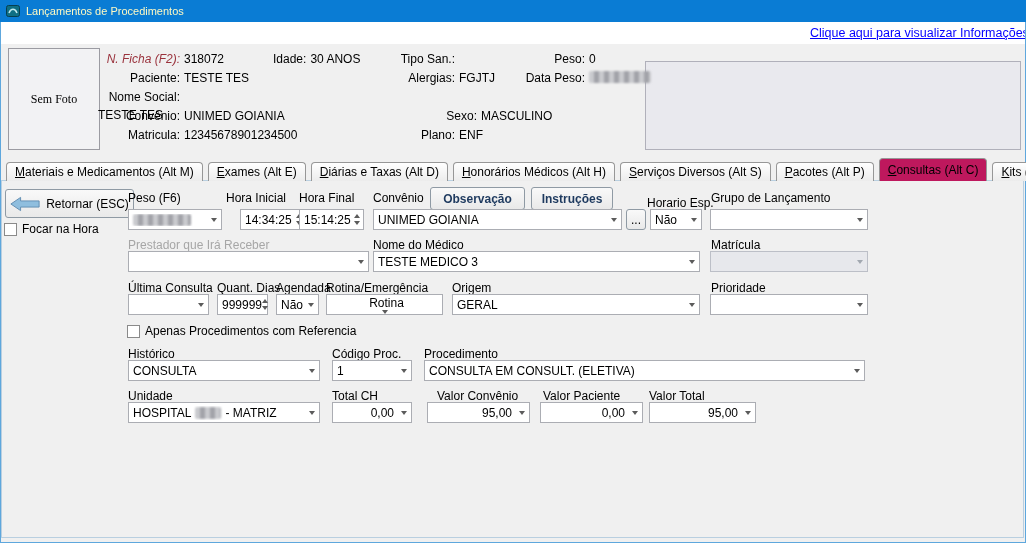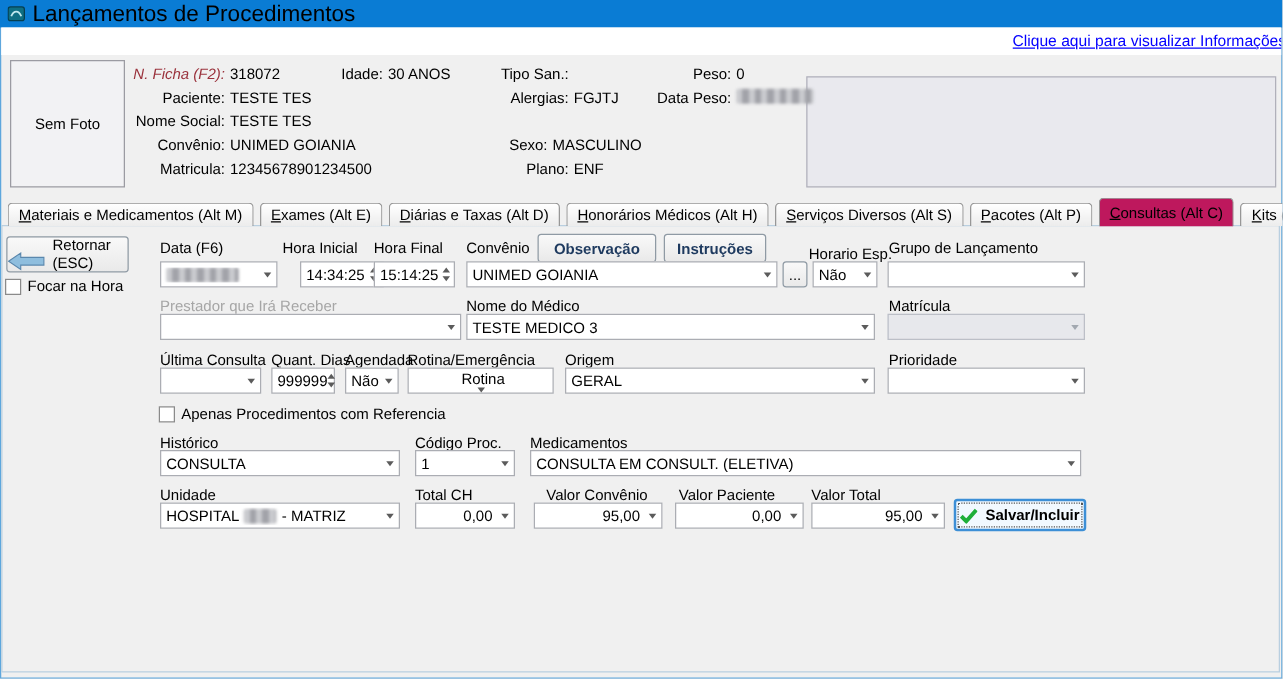--- a/index.html
+++ b/index.html
@@ -1,26 +1,26 @@
 <!DOCTYPE html>
 <html><head>
 <meta charset="utf-8">
 <style>
   html,body{margin:0;padding:0;background:#d7d7d7;font-family:"Liberation Sans",sans-serif;}
   .window{position:relative;width:1026px;height:543px;background:#f0f0f0;overflow:hidden;
           box-shadow:inset 0 0 0 1px #5ea7dd;}
   
   .titlebar{position:absolute;left:0;top:0;width:1026px;height:22px;background:#0a7cd4;
-            display:flex;align-items:center;color:#000000;font-size:18px;gap:6px;padding-left:6px;box-sizing:border-box;}
+            display:flex;align-items:center;color:#fef9c3;font-size:11px;gap:6px;padding-left:6px;box-sizing:border-box;}
   .whitestrip{position:absolute;left:1px;top:22px;width:1024px;height:22px;background:#ffffff;}
   .link{position:absolute;left:810px;top:26px;width:215px;overflow:hidden;white-space:nowrap;
         color:#0400ff;text-decoration:underline;font-size:12.5px;cursor:pointer;}
   
   .photo{position:absolute;left:8px;top:48px;width:92px;height:102px;background:#f2f2f4;
-         border:1px solid #9b9ba2;display:flex;align-items:center;justify-content:center;font-size:12px;color:#000;box-sizing:border-box;}
+         border:1px solid #9b9ba2;display:flex;align-items:center;justify-content:center;font-size:12px;color:#000;box-sizing:border-box;font-family:Liberation Serif, serif;}
   .ptext{position:absolute;font-size:12px;color:#000;white-space:nowrap;display:flex;gap:4px;}
   .plabel{display:inline-block;text-align:right;}
   .maroon{color:#9a323c;}
   .graypanel{position:absolute;left:645px;top:61px;width:376px;height:89px;background:#e9e9ee;border:1px solid #b0b0ba;box-sizing:border-box;}
   .redact{display:inline-block;height:12px;border-radius:2px;vertical-align:middle;
           background:repeating-linear-gradient(90deg,#c9cacE 0 5px,#a2a3a9 5px 10px);filter:blur(1.3px);}
   
   .tabs{position:absolute;left:6px;top:159px;height:22px;display:flex;align-items:flex-end;z-index:3;}
   .tab{height:19px;padding:0 8px;display:flex;align-items:center;white-space:nowrap;font-size:12px;color:#000;
        background:linear-gradient(#ffffff,#ececec);border:1px solid #979797;border-bottom:none;
@@ -78,21 +78,21 @@
   <div class="graypanel"></div>
 
   <div class="ptext" style="left:98px;top:52px;">
     <span class="plabel maroon" style="width:82px;font-style:italic;">N. Ficha (F2):</span>
     <span>318072</span>
   </div>
   <div class="ptext" style="left:98px;top:71px;">
     <span class="plabel" style="width:82px;">Paciente:</span>
     <span>TESTE TES</span>
   </div>
-  <div class="ptext" style="left:98px;top:90px;">
+  <div class="ptext" style="left:98px;top:90px;flex-direction:column;">
     <span class="plabel" style="width:82px;">Nome Social:</span>
     <span>TESTE TES</span>
   </div>
   <div class="ptext" style="left:98px;top:109px;">
     <span class="plabel" style="width:82px;">Convênio:</span>
     <span>UNIMED GOIANIA</span>
   </div>
   <div class="ptext" style="left:98px;top:128px;">
     <span class="plabel" style="width:82px;">Matricula:</span>
     <span>12345678901234500</span>
@@ -104,21 +104,21 @@
   </div>
 
   <div class="ptext" style="left:385px;top:52px;">
     <span class="plabel" style="width:70px;">Tipo San.:</span>
     <span></span>
   </div>
   <div class="ptext" style="left:385px;top:71px;">
     <span class="plabel" style="width:70px;">Alergias:</span>
     <span>FGJTJ</span>
   </div>
-  <div class="ptext" style="left:368px;top:109px;">
+  <div class="ptext" style="left:407px;top:109px;">
     <span class="plabel" style="width:70px;">Sexo:</span>
     <span>MASCULINO</span>
   </div>
   <div class="ptext" style="left:385px;top:128px;">
     <span class="plabel" style="width:70px;">Plano:</span>
     <span>ENF</span>
   </div>
 
   <div class="ptext" style="left:505px;top:52px;">
     <span class="plabel" style="width:80px;">Peso:</span>
@@ -151,34 +151,34 @@
         <span><span class="ac">P</span><span>acotes (Alt P)</span></span>
       </div>
     <div class="tab active">
         <span><span class="ac">C</span><span>onsultas (Alt C)</span></span>
       </div>
     <div class="tab">
         <span><span class="ac">K</span><span>its (Alt K)</span></span>
       </div>
   </div>
 
-  <div class="btn" style="left:5px;top:189px;width:98px;height:29px;align-items:flex-end;">
+  <div class="btn" style="left:5px;top:189px;width:129px;height:29px;">
     <span style="display:flex;">
       <svg width="30" height="16" viewBox="0 0 34 17">
           <path d="M1 8.5 L12 1 L12 5 L33 5 L33 12 L12 12 L12 16 Z" fill="#8fbede" stroke="#5a87ad" stroke-width="1"></path>
         </svg>
     </span>
     <span>Retornar (ESC)</span>
   </div>
   <div class="cb" style="left:4px;top:222px;">
     <span class="box"></span>
     <span>Focar na Hora</span>
   </div>
 
-  <span class="flabel" style="left:128px;top:191px;">Data (F6)</span>
+  <span class="flabel" style="left:128px;top:191px;">Peso (F6)</span>
   <span class="flabel" style="left:226px;top:191px;">Hora Inicial</span>
   <span class="flabel" style="left:299px;top:191px;">Hora Final</span>
   <span class="flabel" style="left:373px;top:191px;">Convênio</span>
   <span class="flabel" style="left:647px;top:196px;">Horario Esp.</span>
   <span class="flabel" style="left:711px;top:191px;">Grupo de Lançamento</span>
 
   <div class="btn bold" style="left:430px;top:187px;width:95px;height:23px;">
     <span>Observação</span>
   </div>
   <div class="btn bold" style="left:531px;top:187px;width:82px;height:23px;">
@@ -297,21 +297,21 @@
       </span>
   </div>
 
   <div class="cb" style="left:127px;top:324px;">
     <span class="box"></span>
     <span>Apenas Procedimentos com Referencia</span>
   </div>
 
   <span class="flabel" style="left:128px;top:347px;">Histórico</span>
   <span class="flabel" style="left:332px;top:347px;">Código Proc.</span>
-  <span class="flabel" style="left:424px;top:347px;">Medicamentos</span>
+  <span class="flabel" style="left:424px;top:347px;">Procedimento</span>
 
   <div class="combo" style="left:128px;top:360px;width:192px;">
     <span class="val">CONSULTA</span>
     <span class="arr">
         <i></i>
       </span>
   </div>
   <div class="combo" style="left:332px;top:360px;width:80px;">
     <span class="val">1</span>
     <span class="arr">
@@ -359,22 +359,14 @@
         <i></i>
       </span>
   </div>
   <div class="combo num" style="left:649px;top:402px;width:107px;">
     <span class="val">95,00</span>
     <span class="arr">
         <i></i>
       </span>
   </div>
 
-  <div class="btn primary" style="left:763px;top:399px;width:106px;height:26px;">
-    <span style="display:flex;">
-      <svg width="14" height="13" viewBox="0 0 14 13">
-          <path d="M1 7 L5 11 L13 2" stroke="#1faf3a" stroke-width="3.2" fill="none"></path>
-        </svg>
-    </span>
-    <span>Salvar/Incluir</span>
-  </div>
 
 </div>
 
 </body></html>

